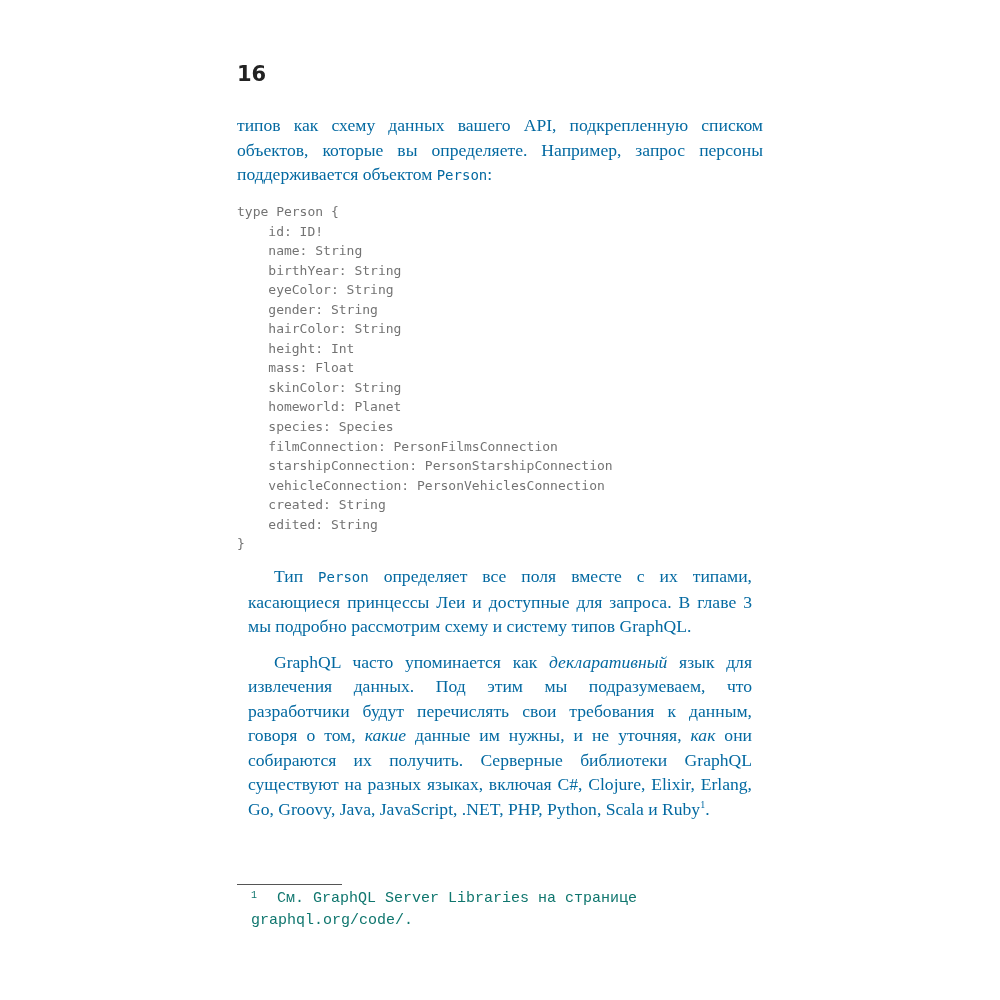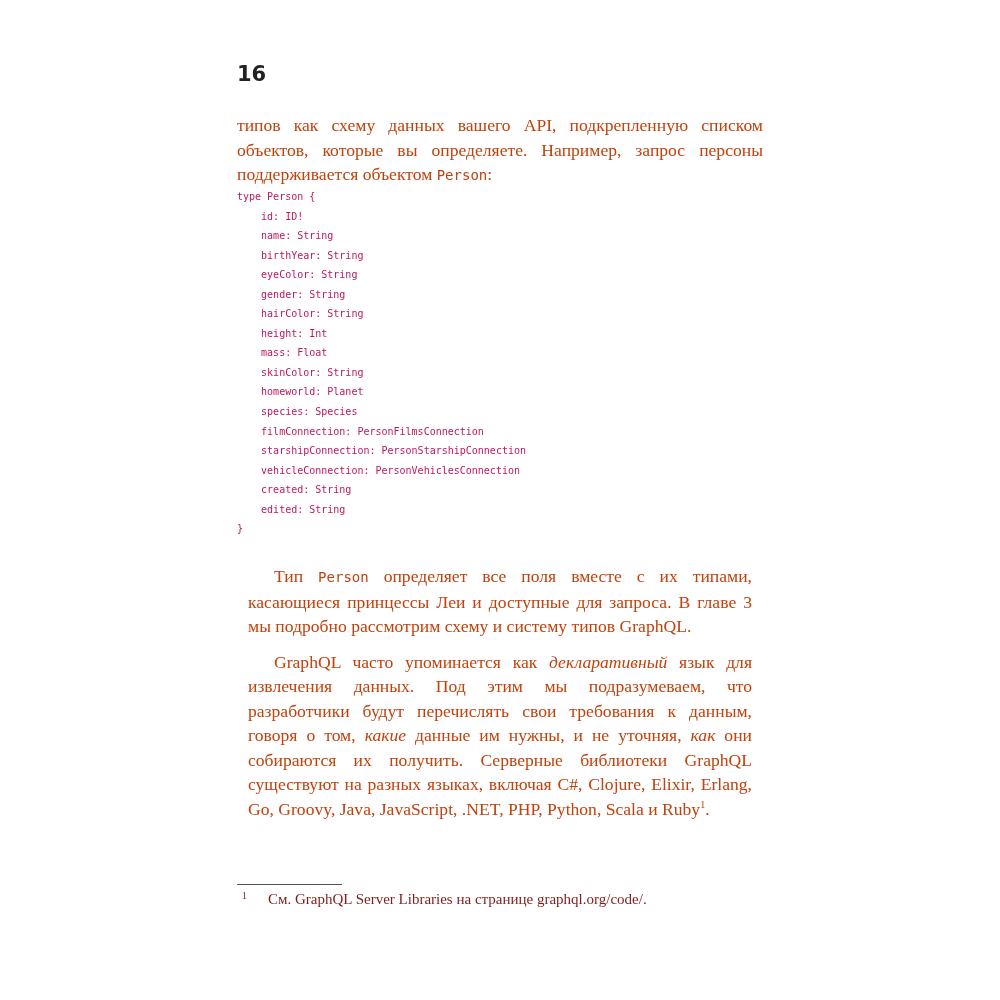--- a/index.html
+++ b/index.html
@@ -1,32 +1,32 @@
 <!DOCTYPE html>
 <html><head>
   <meta charset="utf-8">
   <style>
     html, body { margin: 0; padding: 0; background: #ffffff; }
     body { width: 1000px; height: 1000px; position: relative; overflow: hidden; color: #2b2b2b; }
     .page { position: absolute; left: 237px; top: 0; width: 526px; }
     .header { position: absolute; left: 0; top: 62px; width: 526px; height: 26px; }
     .page-num { position: absolute; left: 0; top: 0; font-family: "DejaVu Sans", sans-serif; font-weight: bold; font-size: 21px; color: #222; }
     .running-head { position: absolute; right: 0; top: 4px; font-family: "Liberation Sans", sans-serif; font-size: 15px; color: #333; letter-spacing: -0.2px; }
-    .body-text { font-family: "Liberation Serif", serif; font-size: 17.6px; line-height: 24.5px; color: #c2410c; text-align: justify; }
+    .body-text { font-family: "Liberation Serif", serif; font-size: 17.6px; line-height: 24.5px; color: #0369a1; text-align: justify; }
     .p1 { position: absolute; top: 113px; left: 0; width: 526px; }
-    .code-block { position: absolute; top: 187px; left: 0; font-family: "DejaVu Sans Mono", monospace; font-size: 10px; line-height: 19.55px; color: #be185d; white-space: pre; }
+    .code-block { position: absolute; top: 202px; left: 0; font-family: "DejaVu Sans Mono", monospace; font-size: 13px; line-height: 19.55px; color: #737373; white-space: pre; }
     .code-line { display: block; height: 19.55px; }
     .p2 { position: absolute; top: 553px; left: 0; width: 526px; }
     .indent { text-indent: 26px; margin: 11px; }
     p { margin: 0; }
     .mono-inline { font-family: "DejaVu Sans Mono", monospace; font-size: 14px; }
     em { font-style: italic; }
     sup { font-size: 10px; line-height: 0; vertical-align: super; }
     .footnote-rule { position: absolute; top: 884px; left: 0; width: 105px; height: 1px; background: #555; }
-    .footnote { position: absolute; top: 888px; left: 5px; width: 526px; font-family: Liberation Serif, serif; font-size: 15px; line-height: 22px; color: #7f1d1d; }
+    .footnote { position: absolute; top: 888px; left: 14px; width: 526px; font-family: Liberation Mono, monospace; font-size: 15px; line-height: 22px; color: #0f766e; }
     .fn-mark { display: inline-block; width: 26px; font-size: 10px; vertical-align: top; line-height: 16px; }
   </style>
 </head>
 <body>
 
 <div class="page">
   <div class="header">
     <span class="page-num">16</span>
   </div>
 

